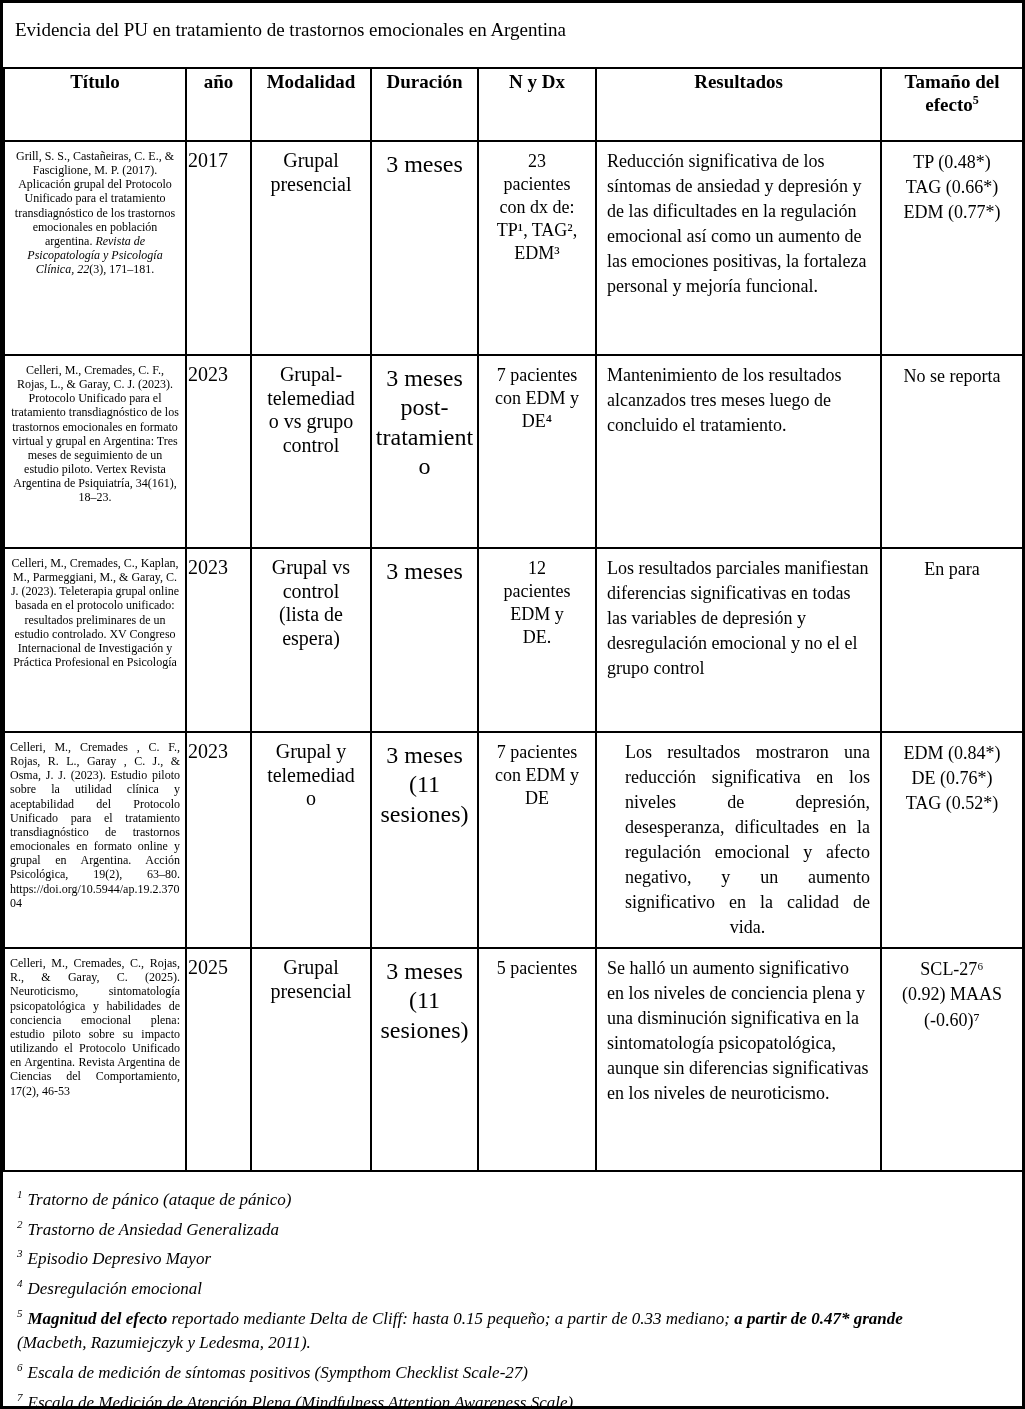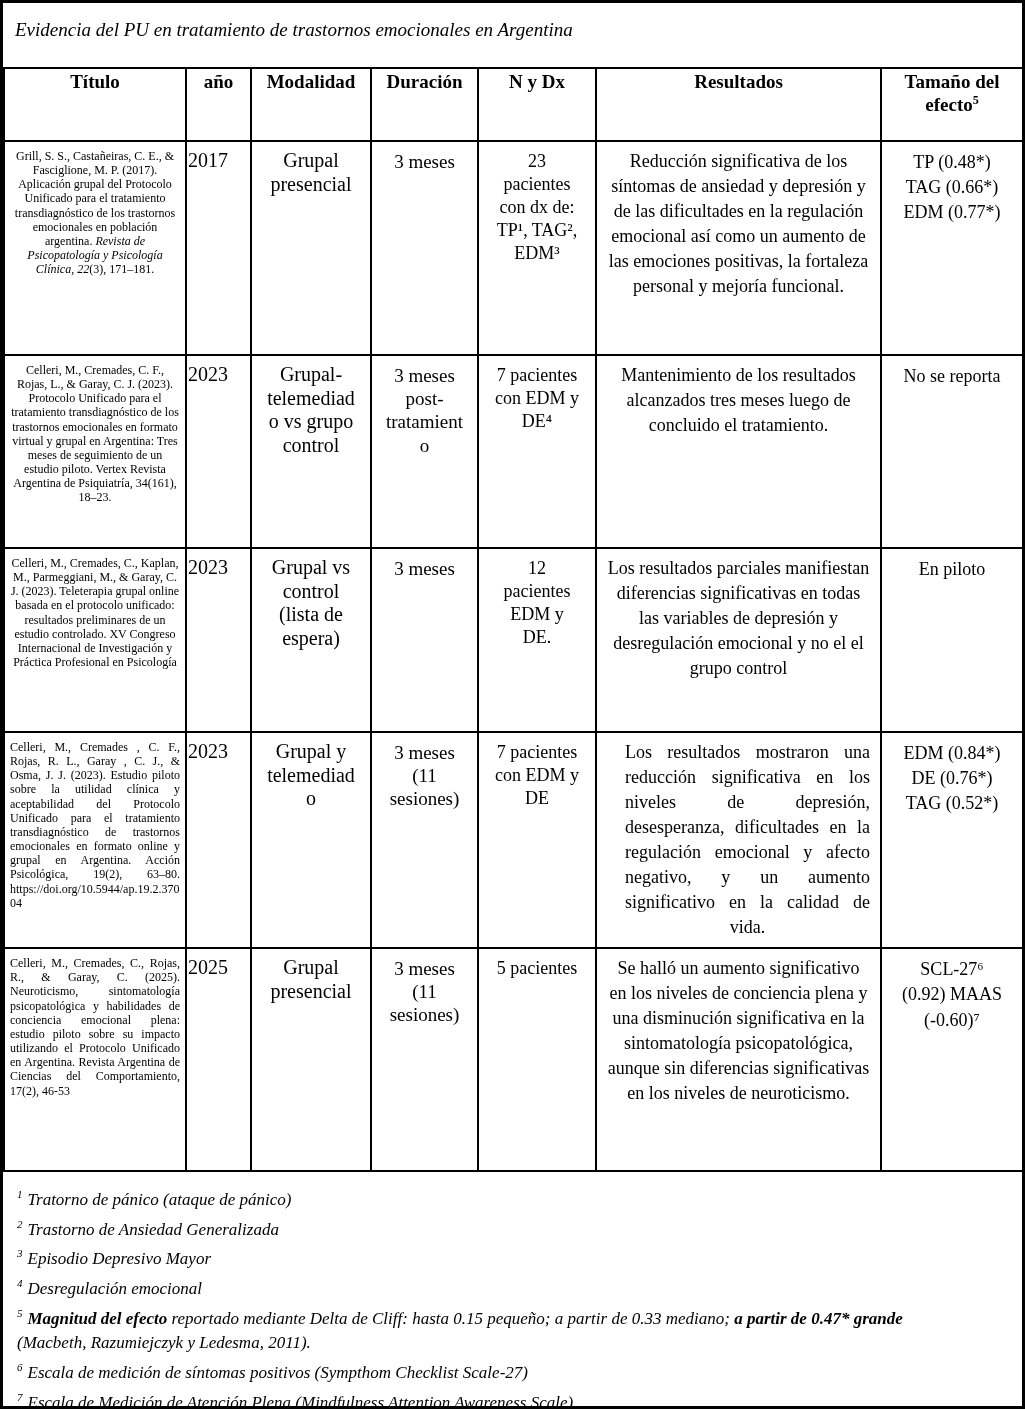--- a/index.html
+++ b/index.html
@@ -10,21 +10,20 @@
     border: 3px solid #000;
     background: #fff;
     color: #000;
     font-family: "Liberation Serif", "DejaVu Serif", serif;
     overflow: hidden;
   }
   .caption {
     height: 64px;
     box-sizing: border-box;
     padding: 16px 12px 0 12px;
-    font-style: italic;
     font-size: 19px;
     line-height: 1.2;
   }
   table.evidence {
     width: 100%;
     border-collapse: collapse;
     table-layout: fixed;
   }
   table.evidence th, table.evidence td {
     border: 2px solid #000;
@@ -60,36 +59,35 @@
     padding-top: 7px;
   }
   td.mod {
     font-size: 20px;
     text-align: center;
     white-space: pre-line;
     line-height: 1.18;
     padding-top: 7px;
   }
   td.dur {
-    font-size: 19px;
+    font-size: 24px;
     text-align: center;
     white-space: pre-line;
     line-height: 1.22;
     padding-top: 8px;
   }
   td.ndx {
     font-size: 18px;
     text-align: center;
     white-space: pre-line;
     line-height: 1.28;
     padding-top: 8px;
   }
   td.res {
     font-size: 18px;
-    text-align: center;
     line-height: 1.39;
     padding: 7px 10px;
   }
   td.res.just { text-align: justify; text-align-last: center; padding-left: 28px; }
   td.eff {
     font-size: 18px;
     text-align: center;
     white-space: pre-line;
     line-height: 1.4;
     padding: 8px 6px;
@@ -172,21 +170,21 @@
         <td class="mod">Grupal vs
 control
 (lista de
 espera)</td>
         <td class="dur">3 meses</td>
         <td class="ndx">12
 pacientes
 EDM y
 DE.</td>
         <td class="res">Los resultados parciales manifiestan diferencias significativas en todas las variables de depresión y desregulación emocional y no el el grupo control</td>
-        <td class="eff">En piloto</td>
+        <td class="eff">En para</td>
       </tr>
       <tr>
         <td class="cite justify"><span>Celleri, M., Cremades , C. F., Rojas, R. L., Garay , C. J., &amp; Osma, J. J. (2023). Estudio piloto sobre la utilidad clínica y aceptabilidad del Protocolo Unificado para el tratamiento transdiagnóstico de trastornos emocionales en formato online y grupal en Argentina. Acción Psicológica, 19(2), 63–80. https://doi.org/10.5944/ap.19.2.37004</span></td>
         <td class="year">2023</td>
         <td class="mod">Grupal y
 telemediad
 o</td>
         <td class="dur">3 meses
 (11
 sesiones)</td>

